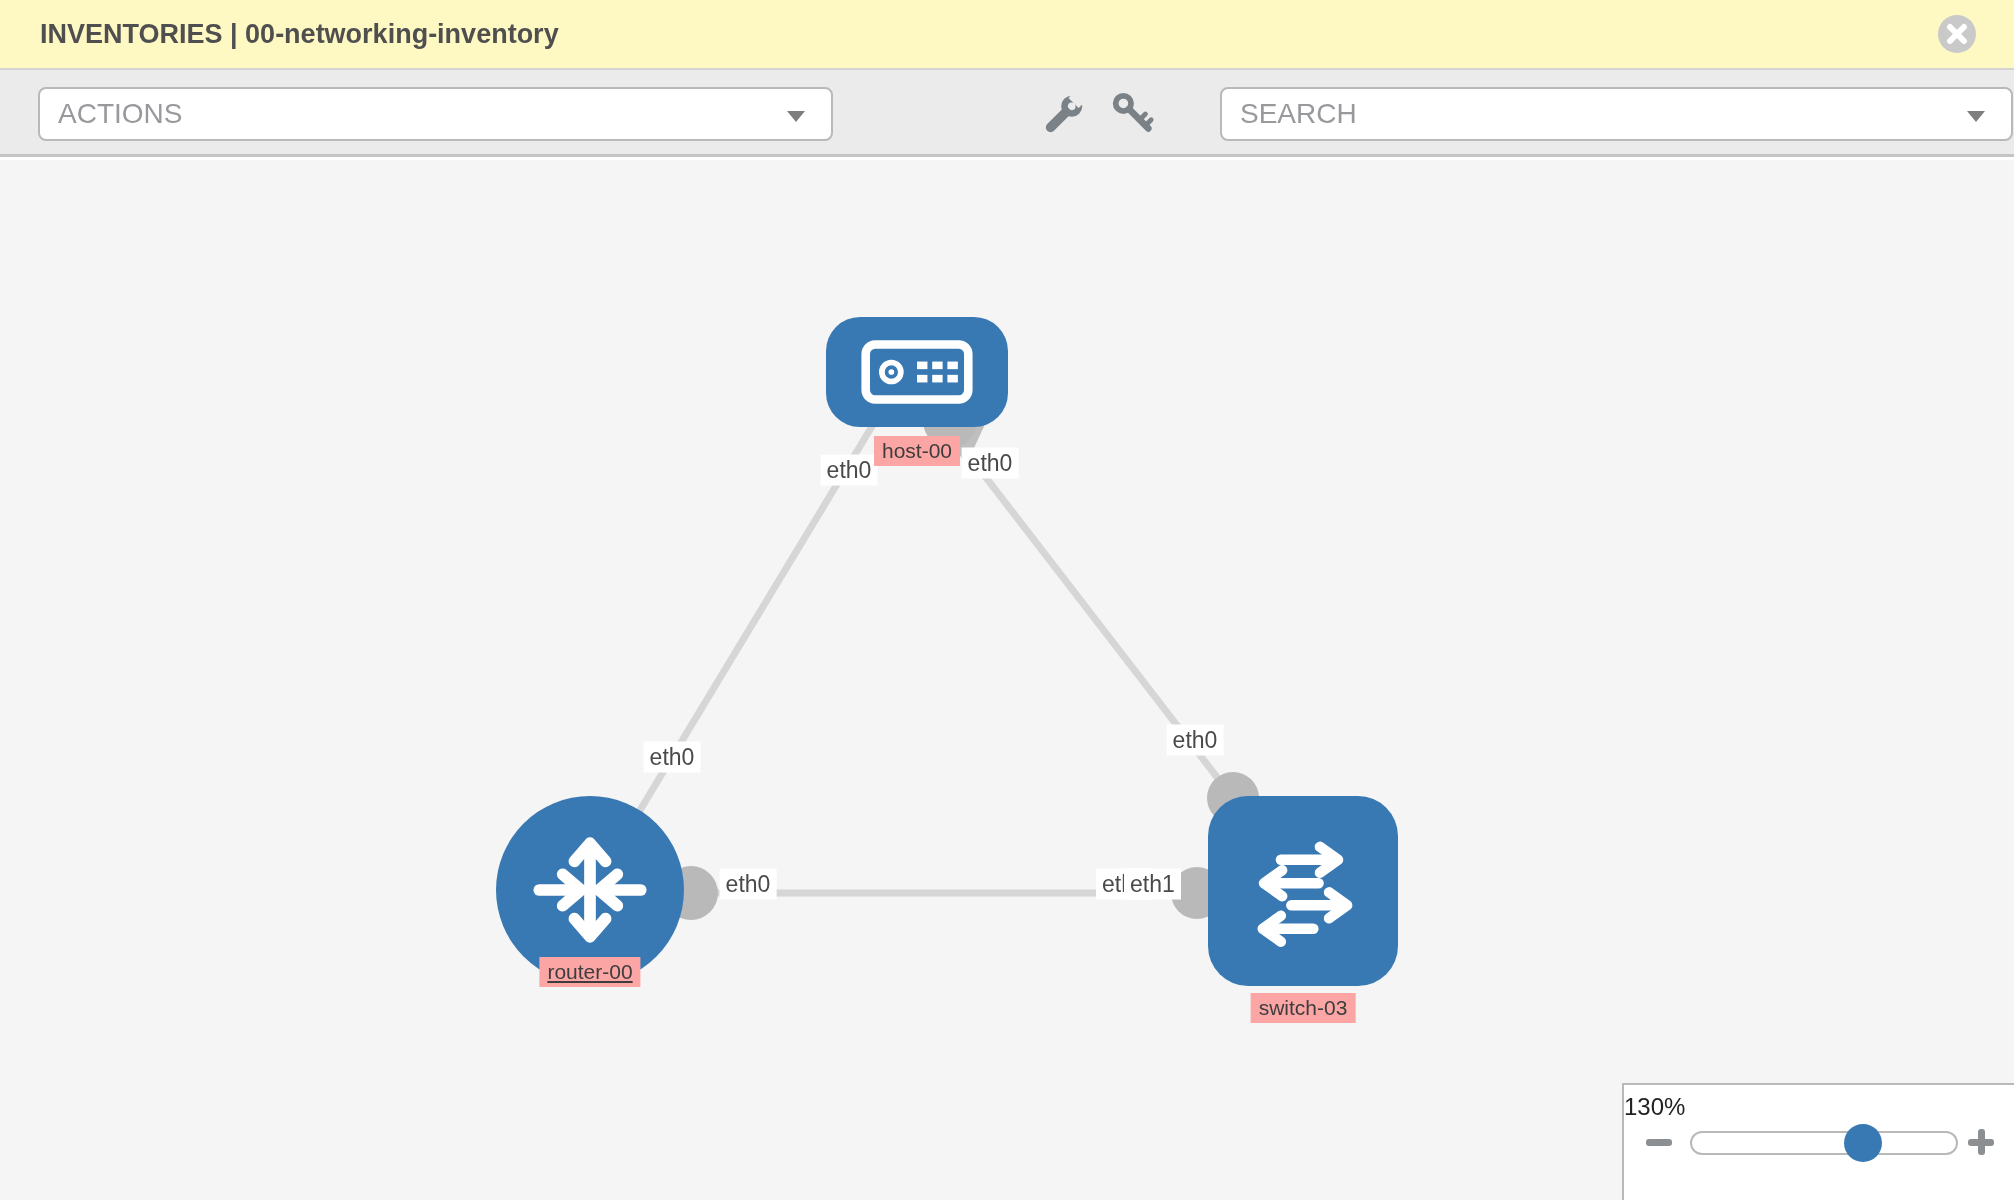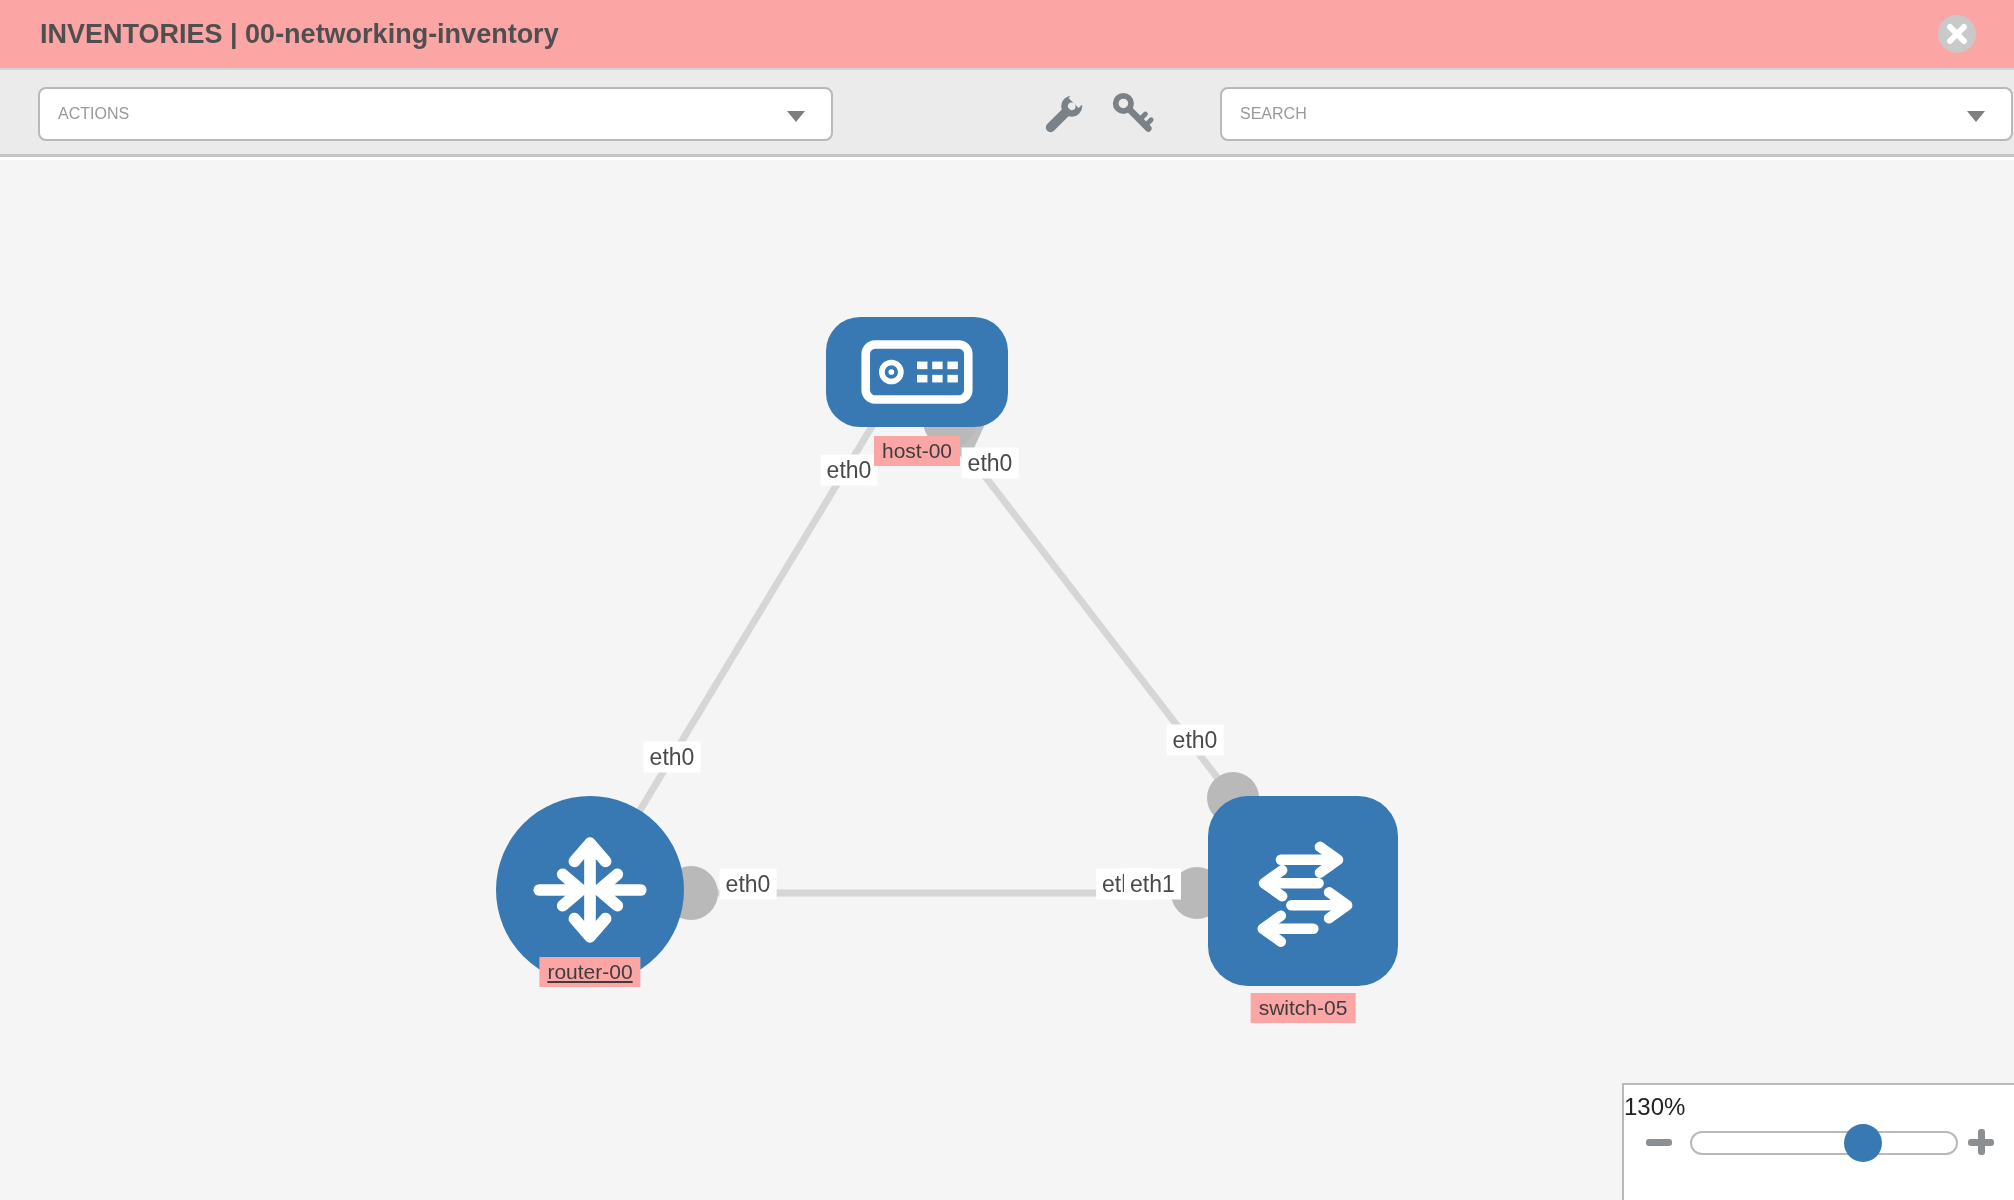--- a/index.html
+++ b/index.html
@@ -1,29 +1,29 @@
 <!DOCTYPE html>
 <html><head>
 <meta charset="utf-8">
 <style>
   * { margin:0; padding:0; box-sizing:border-box; }
   html,body { background:#fff; }
   body { font-family:"Liberation Sans", sans-serif; }
   .app { position:relative; width:2014px; height:1200px; background:#fff; overflow:hidden; }
 
   
-  .header { position:absolute; left:0; top:0; width:2014px; height:70px; background:#fca5a5; border-bottom:2px solid #d4d4d4; }
+  .header { position:absolute; left:0; top:0; width:2014px; height:70px; background:#fef9c3; border-bottom:2px solid #d4d4d4; }
   .page-title { position:absolute; left:40px; top:0; line-height:68px; font-size:27px; font-weight:bold; color:#4f4f4f; }
   .close-btn { position:absolute; right:38px; top:15px; width:38px; height:38px; border-radius:50%; background:#c9c9c9; cursor:pointer; }
   .close-btn svg { position:absolute; left:8px; top:8px; }
 
   
   .toolbar { position:absolute; left:0; top:70px; width:2014px; height:87px; background:#ebebeb; border-bottom:3px solid #c5c5c5; }
   .select-box { position:absolute; top:17px; height:54px; background:#fff; border:2px solid #b9b9b9; border-radius:8px; cursor:pointer; }
-  .select-box .sel-label { position:absolute; left:18px; top:0; line-height:50px; font-size:16px; color:#98999c; }
+  .select-box .sel-label { position:absolute; left:18px; top:0; line-height:50px; font-size:28px; color:#98999c; }
   .caret { position:absolute; right:26px; top:22px; width:0; height:0; border-left:9px solid transparent; border-right:9px solid transparent; border-top:11px solid #7e7e7e; }
   .actions-box { left:38px;  width:795px; }
   .search-box  { left:1182px; width:793px;margin-left:38px; }
   .tool-icon-btn { position:absolute; top:90px; width:46px; height:46px; cursor:pointer; }
   .wrench-btn { left:1042px; }
   .key-btn    { left:1109px; }
 
   
   .canvas { position:absolute; left:0; top:160px; width:2014px; height:1040px; background:#f5f5f6; }
   .links-layer { position:absolute; left:0; top:0; z-index:0; }
@@ -161,21 +161,21 @@
           <line x1="41" y1="61" x2="79" y2="61"></line>
           <polyline points="70,51 84,61 70,71"></polyline>
           <line x1="58" y1="79" x2="24" y2="79"></line>
           <polyline points="33,69 19,79 33,89"></polyline>
         </g>
       </svg>
     </div>
 
     <div class="node-label lbl-host">host-00</div>
     <div class="node-label lbl-router">router-00</div>
-    <div class="node-label lbl-switch">switch-05</div>
+    <div class="node-label lbl-switch">switch-03</div>
 
     <div class="if-label if-e1">eth0</div>
     <div class="if-label if-e2">eth0</div>
     <div class="if-label if-e3">eth0</div>
     <div class="if-label if-e4">eth0</div>
     <div class="if-label if-e5">eth0</div>
     <div class="if-label if-e6-under">eth0</div>
     <div class="if-label if-e6-over">eth1</div>
   </div>
 

